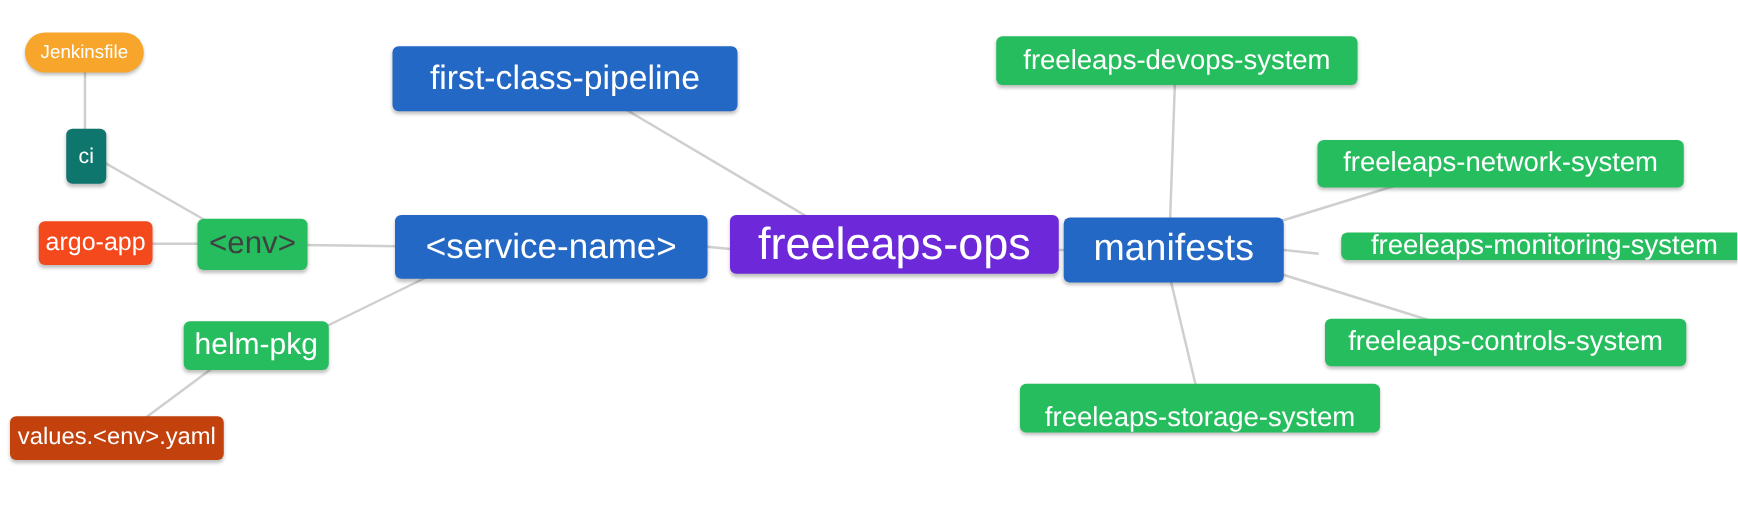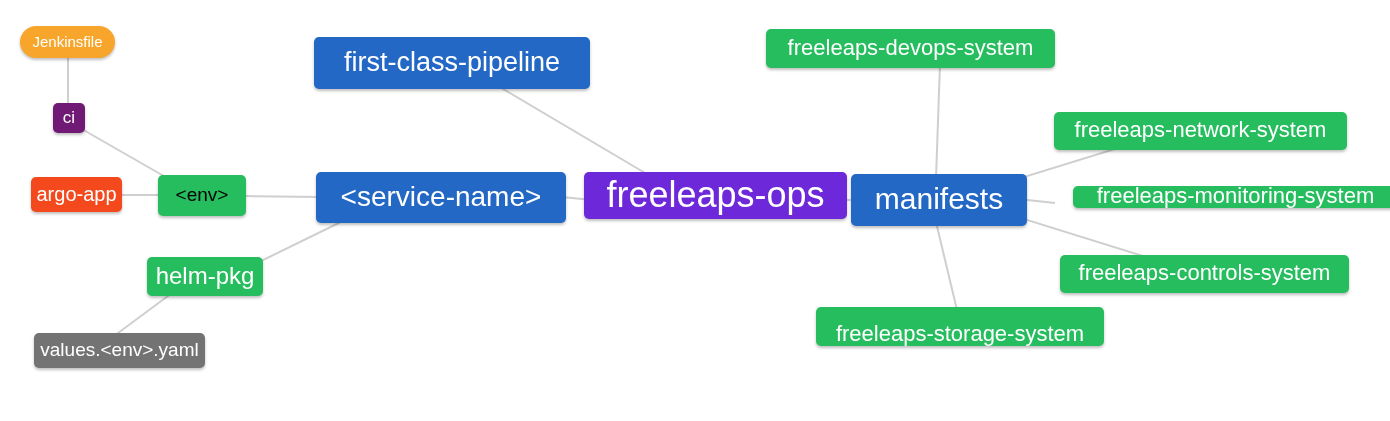--- a/index.html
+++ b/index.html
@@ -63,48 +63,48 @@
       <line x1="936" y1="178" x2="940" y2="64" stroke="#CFCFCF"></line>
       <line x1="1008" y1="182" x2="1118" y2="148" stroke="#CFCFCF"></line>
       <line x1="1008" y1="198" x2="1055" y2="203" stroke="#CFCFCF"></line>
       <line x1="1008" y1="214" x2="1146" y2="257" stroke="#CFCFCF"></line>
       <line x1="936" y1="222" x2="957" y2="310" stroke="#CFCFCF"></line>
     </svg>
   <div id="node-layer">
       <div class="node" style="left: 20px; top: 26px; width: 95px; height: 32px; font-size: 15px; background: rgb(248, 166, 43); color: rgb(255, 255, 255); border-radius: 16px;">
         <span class="node-label">Jenkinsfile</span>
       </div>
-      <div class="node" style="left: 53px; top: 103px; width: 32px; height: 30px; font-size: 17px; background: #701a75; color: rgb(255, 255, 255);">
+      <div class="node" style="left: 53px; top: 103px; width: 32px; height: 44px; font-size: 17px; background: #0f766e; color: rgb(255, 255, 255);">
         <span class="node-label">ci</span>
       </div>
       <div class="node" style="left: 31px; top: 177px; width: 91px; height: 35px; font-size: 20px; background: rgb(243, 73, 29); color: rgb(255, 255, 255);">
         <span class="node-label">argo-app</span>
       </div>
-      <div class="node" style="left: 158px; top: 175px; width: 88px; height: 41px; font-size: 19px; background: rgb(38, 189, 94); color: #000000;">
+      <div class="node" style="left: 158px; top: 175px; width: 88px; height: 41px; font-size: 25px; background: rgb(38, 189, 94); color: #404040;">
         <span class="node-label">&lt;env&gt;</span>
       </div>
       <div class="node" style="left: 147px; top: 257px; width: 116px; height: 39px; font-size: 24px; background: rgb(38, 189, 94); color: rgb(255, 255, 255);">
         <span class="node-label">helm-pkg</span>
       </div>
-      <div class="node" style="left: 8px; top: 333px; width: 171px; height: 35px; font-size: 19px; background: #737373; color: rgb(255, 255, 255); margin-left: 26px;">
+      <div class="node" style="left: 8px; top: 333px; width: 171px; height: 35px; font-size: 19px; background: #c2410c; color: rgb(255, 255, 255);">
         <span class="node-label">values.&lt;env&gt;.yaml</span>
       </div>
       <div class="node" style="left: 314px; top: 37px; width: 276px; height: 52px; font-size: 27px; background: rgb(35, 104, 196); color: rgb(255, 255, 255);">
         <span class="node-label">first-class-pipeline</span>
       </div>
       <div class="node" style="left: 316px; top: 172px; width: 250px; height: 51px; font-size: 28px; background: rgb(35, 104, 196); color: rgb(255, 255, 255); align-items: center;">
         <span class="node-label">&lt;service-name&gt;</span>
       </div>
       <div class="node" style="left: 584px; top: 172px; width: 263px; height: 47px; font-size: 36px; background: #6d28d9; color: rgb(255, 255, 255);">
         <span class="node-label">freeleaps-ops</span>
       </div>
       <div class="node" style="left: 851px; top: 174px; width: 176px; height: 52px; font-size: 30px; background: rgb(35, 104, 196); color: rgb(255, 255, 255);">
         <span class="node-label">manifests</span>
       </div>
-      <div class="node" style="left: 766px; top: 29px; width: 289px; height: 39px; font-size: 22px; background: rgb(38, 189, 94); color: rgb(255, 255, 255);">
+      <div class="node" style="left: 797px; top: 29px; width: 289px; height: 39px; font-size: 22px; background: rgb(38, 189, 94); color: rgb(255, 255, 255);">
         <span class="node-label">freeleaps-devops-system</span>
       </div>
       <div class="node" style="left: 1054px; top: 112px; width: 293px; height: 38px; font-size: 22px; background: rgb(38, 189, 94); color: rgb(255, 255, 255); justify-content: center;">
         <span class="node-label">freeleaps-network-system</span>
       </div>
       <div class="node" style="left: 1050px; top: 186px; width: 325px; height: 22px; font-size: 22px; background: rgb(38, 189, 94); color: rgb(255, 255, 255); margin-left: 23px;">
         <span class="node-label">freeleaps-monitoring-system</span>
       </div>
       <div class="node" style="left: 1060px; top: 255px; width: 289px; height: 38px; font-size: 22px; background: rgb(38, 189, 94); color: rgb(255, 255, 255);">
         <span class="node-label">freeleaps-controls-system</span>

